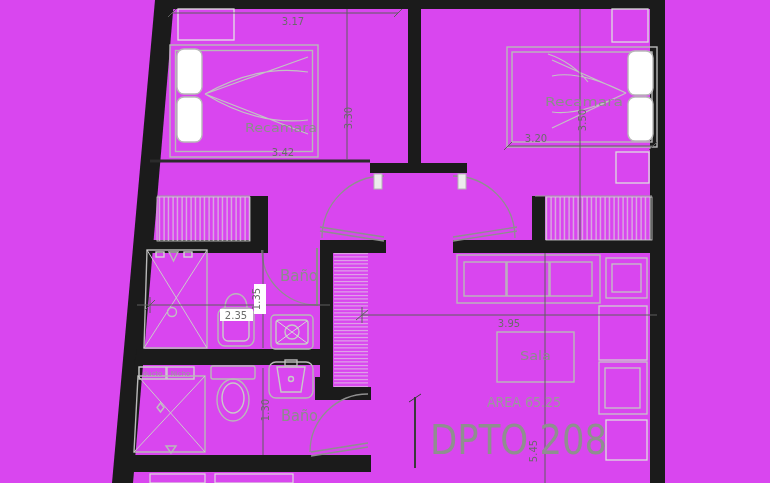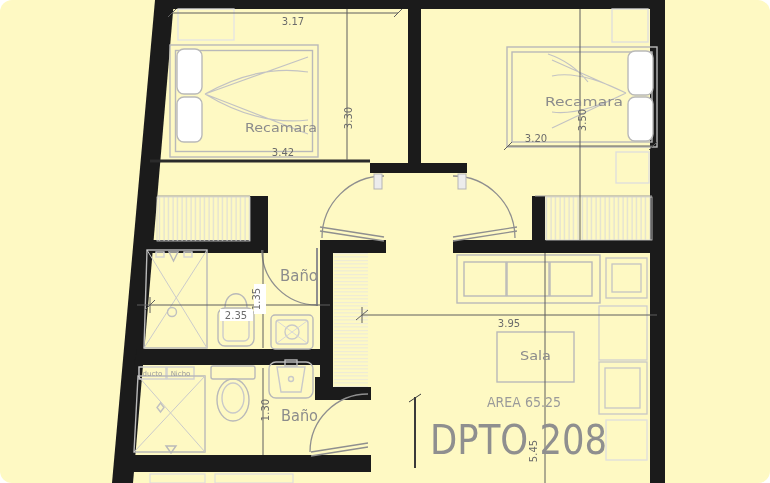--- a/index.html
+++ b/index.html
@@ -1,17 +1,17 @@
 <!DOCTYPE html>
 <html><head>
 <meta charset="utf-8">
 <style>
   html,body{margin:0;padding:0;background:#ffffff;}
-  .stage{position:relative;width:770px;height:483px;background:#fef9c3;overflow:hidden;
-         font-family:"DejaVu Sans","Liberation Sans",sans-serif;border-radius:12px;}
+  .stage{position:relative;width:770px;height:483px;background:#d946ef;overflow:hidden;
+         font-family:"DejaVu Sans","Liberation Sans",sans-serif;}
   svg{position:absolute;left:0;top:0;}
   text{font-family:"DejaVu Sans","Liberation Sans",sans-serif;}
   .room-label{fill:#8c8c8c;}
   .dim-label{fill:#6b6b6b;font-size:10px;}
   .tiny-label{fill:#9b9b9b;font-size:7px;}
 </style>
 </head>
 <body>
 
 <div class="stage">

